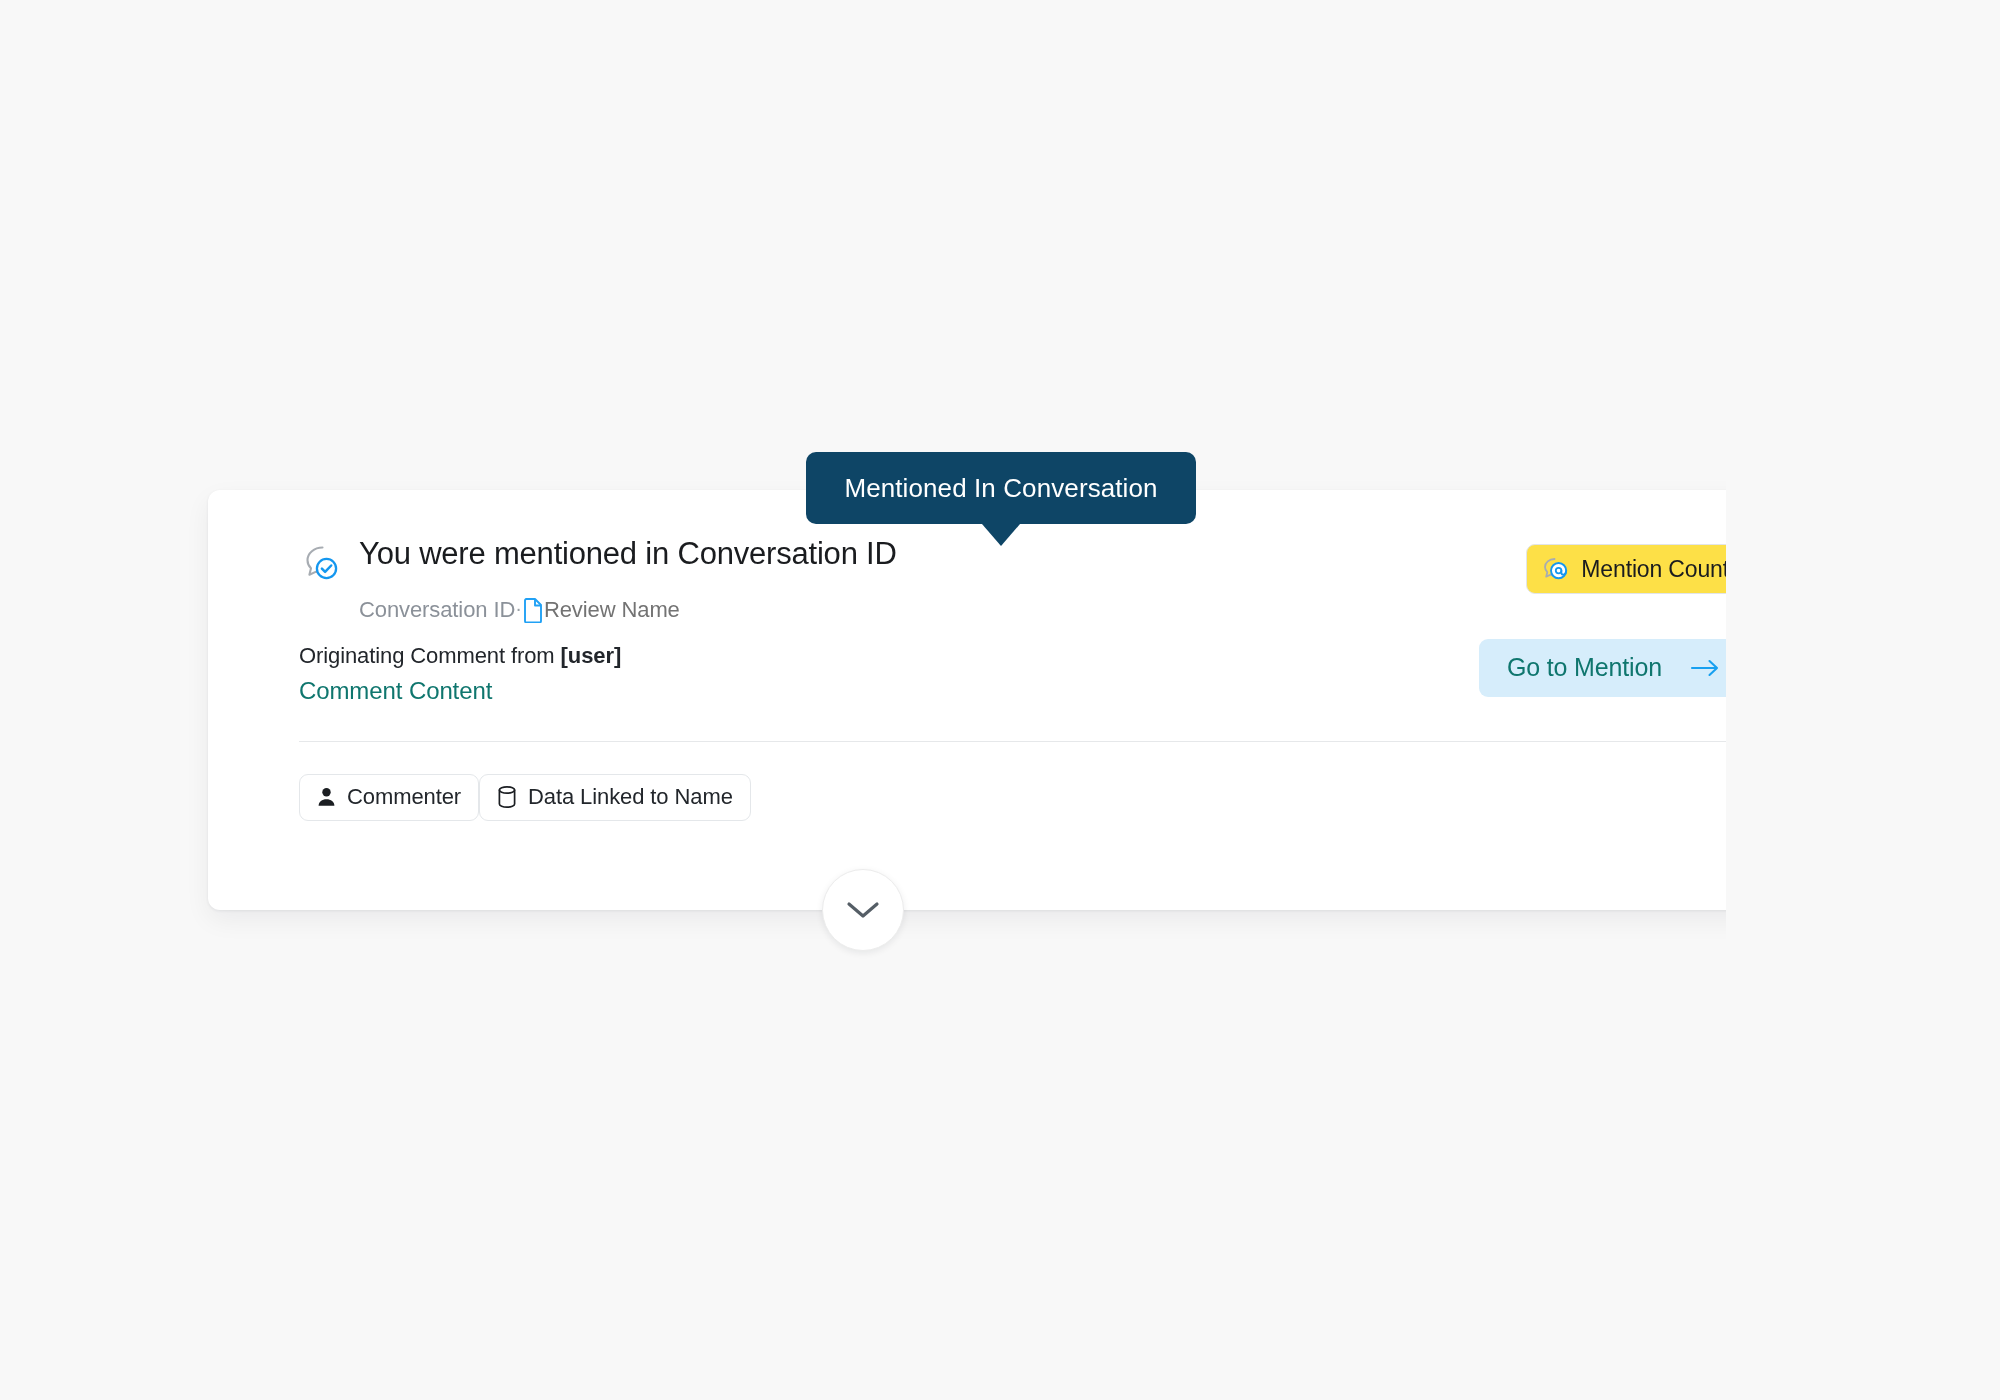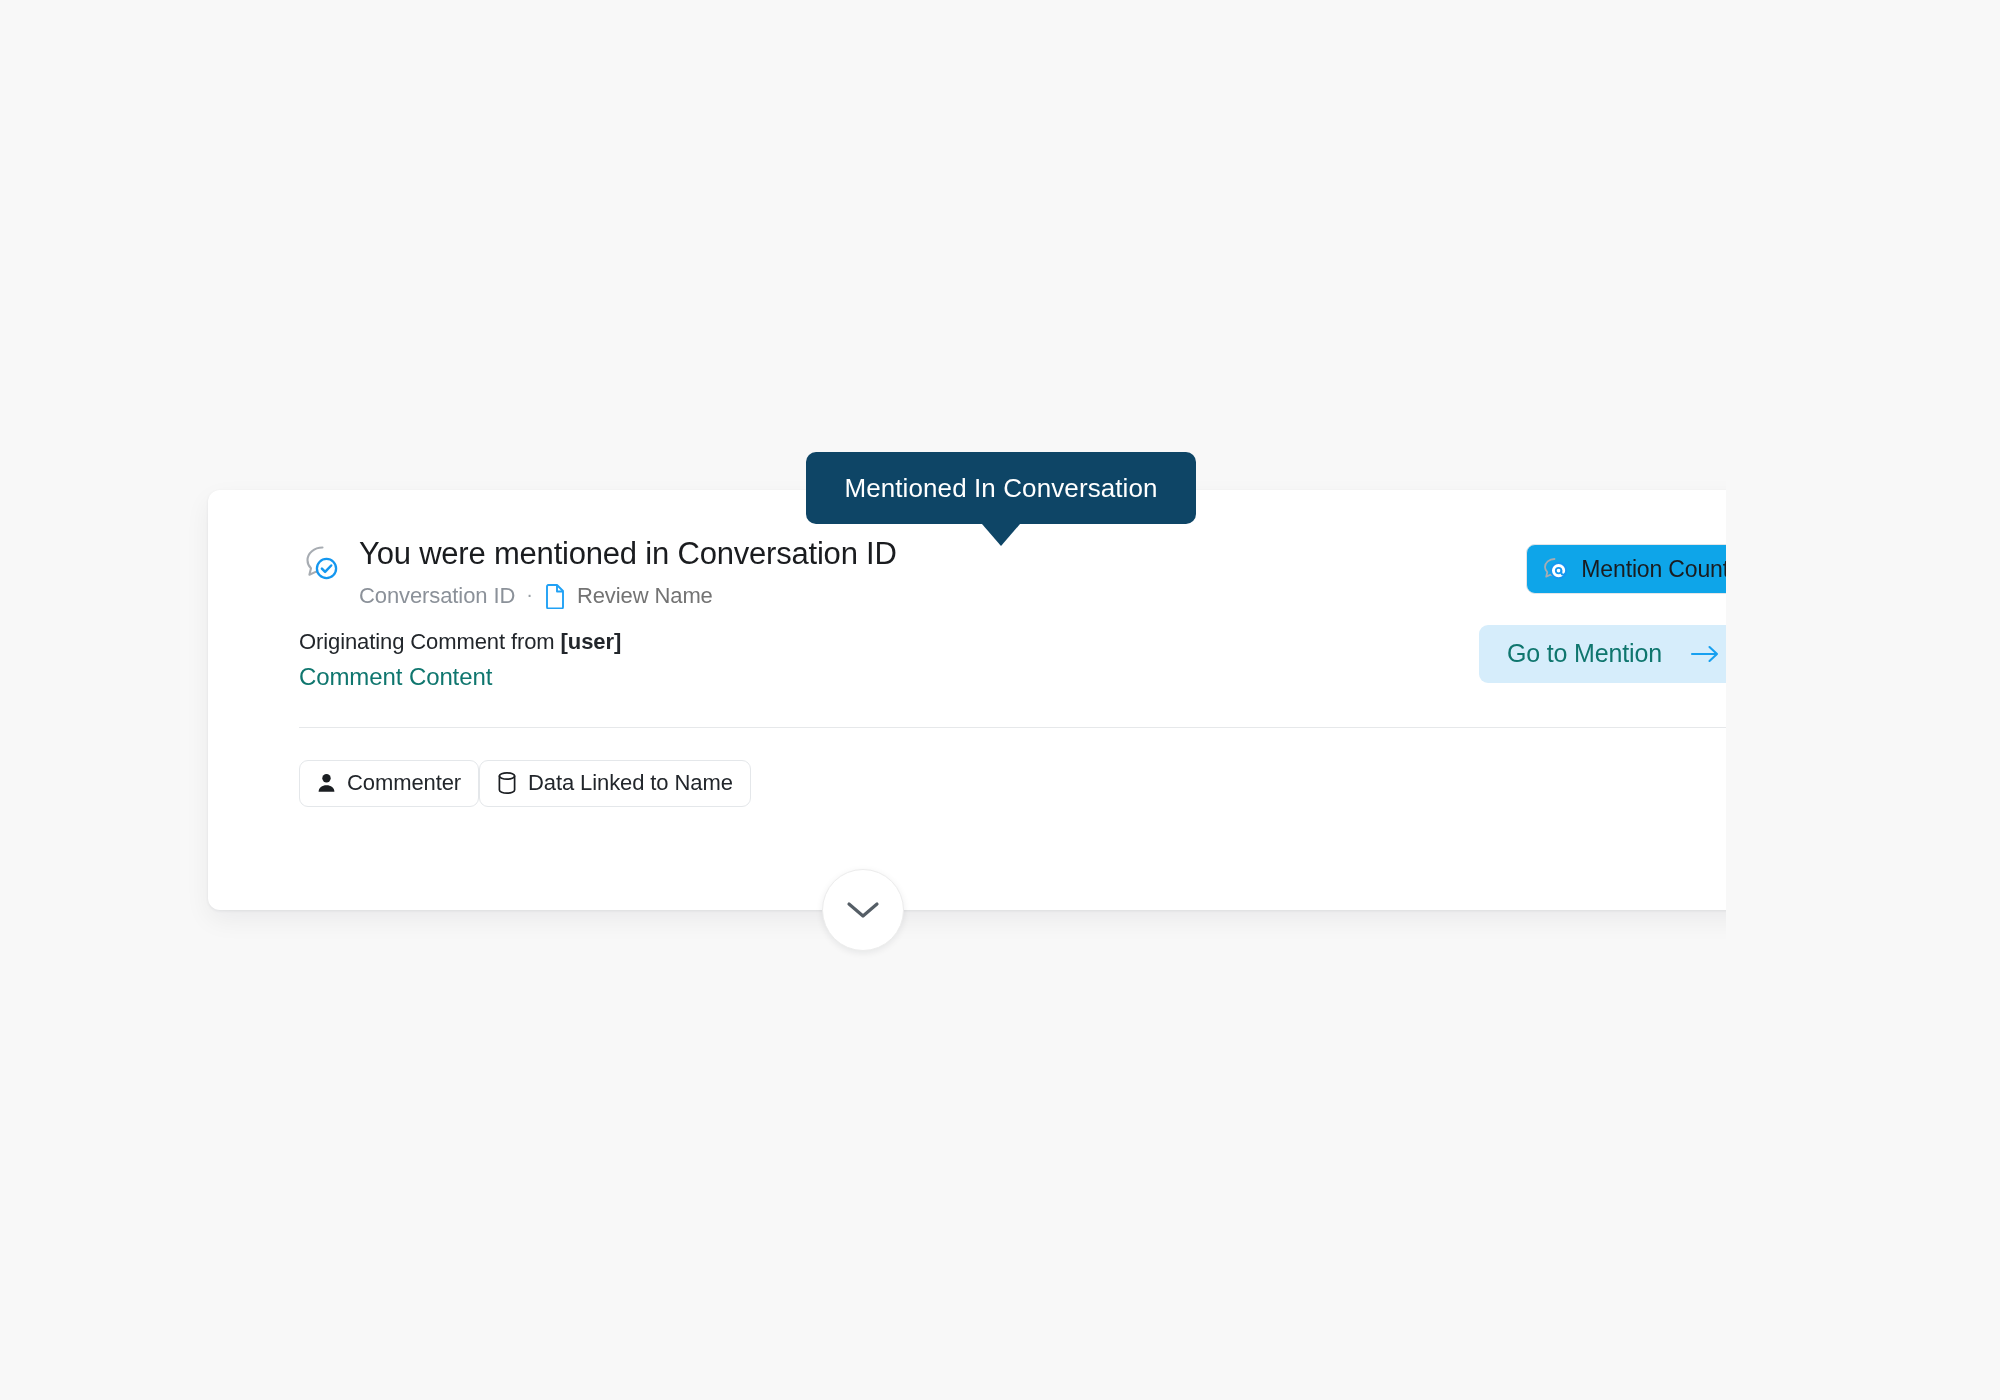--- a/index.html
+++ b/index.html
@@ -99,22 +99,21 @@
     font-weight: 400;
     color: #1a1c1f;
     letter-spacing: -0.2px;
     line-height: 1.15;
     white-space: nowrap;
   }
 
   .subtitle-row {
     display: flex;
     align-items: center;
-    gap: 11px;
-    margin-top: 11px;
+    margin-top: 25px;
   }
   .subtitle-id {
     font-size: 22px;
     color: #8b9199;
     font-weight: 400;
     letter-spacing: -0.1px;
   }
   .subtitle-dot {
     color: #9aa0a6;
     font-size: 20px;
@@ -133,21 +132,21 @@
 
   
   .mention-count-badge {
     display: inline-flex;
     align-items: center;
     gap: 12px;
     height: 50px;
     padding: 0 18px 0 14px;
     border: 1px solid #e2e5e8;
     border-radius: 9px;
-    background: #0ea5e9;
+    background: #fde047;
     margin-top: 8px;
     cursor: pointer;
     white-space: nowrap;
   }
   .mention-at-icon { width: 28px; height: 26px; display: block; }
   .mention-count-label {
     font-size: 23px;
     color: #1a1c1f;
     font-weight: 400;
     letter-spacing: -0.15px;

